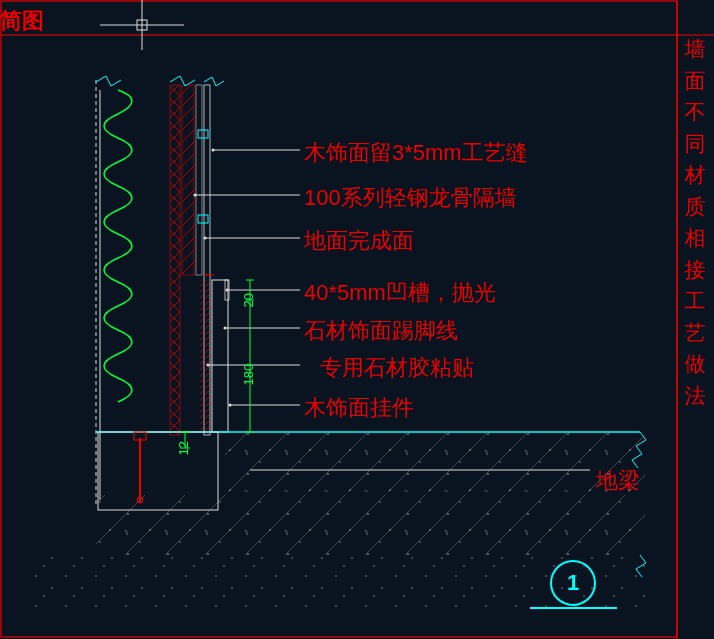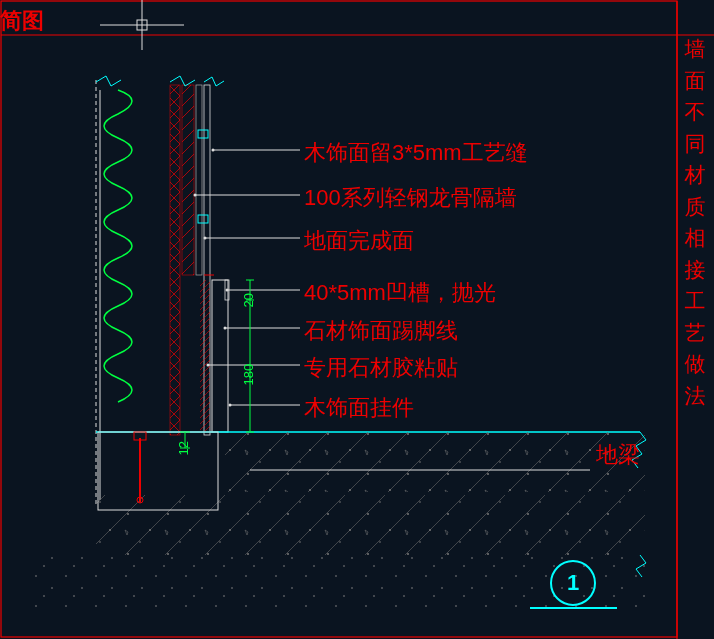--- a/index.html
+++ b/index.html
@@ -116,21 +116,21 @@
 
   <circle cx="573" cy="583" r="22" fill="none" stroke="#0ff" stroke-width="2"></circle>
   <line x1="530" y1="608" x2="617" y2="608" stroke="#0ff" stroke-width="2"></line>
 </svg>
 
 <div class="annotation" style="top:138px;left:304px">木饰面留3*5mm工艺缝</div>
 <div class="annotation" style="top:183px;left:304px">100系列轻钢龙骨隔墙</div>
 <div class="annotation" style="top:226px;left:304px">地面完成面</div>
 <div class="annotation" style="top:278px;left:304px">40*5mm凹槽，抛光</div>
 <div class="annotation" style="top:316px;left:304px">石材饰面踢脚线</div>
-<div class="annotation" style="top:353px;left:304px">专用石材胶粘贴</div>
+<div class="annotation" style="top:353px;left:320px">专用石材胶粘贴</div>
 <div class="annotation" style="top:393px;left:304px">木饰面挂件</div>
-<div class="annotation" style="top:440px;left:596px">地梁</div>
+<div class="annotation" style="top:466px;left:596px">地梁</div>
 
 <div class="dim-text" style="top:300px;left:248px">20</div>
 <div class="dim-text" style="top:378px;left:248px">180</div>
 <div class="dim-text" style="top:448px;left:183px">12</div>
 
 <div class="detail-num" style="top:570px;left:567px">1</div>
 
 </body></html>

